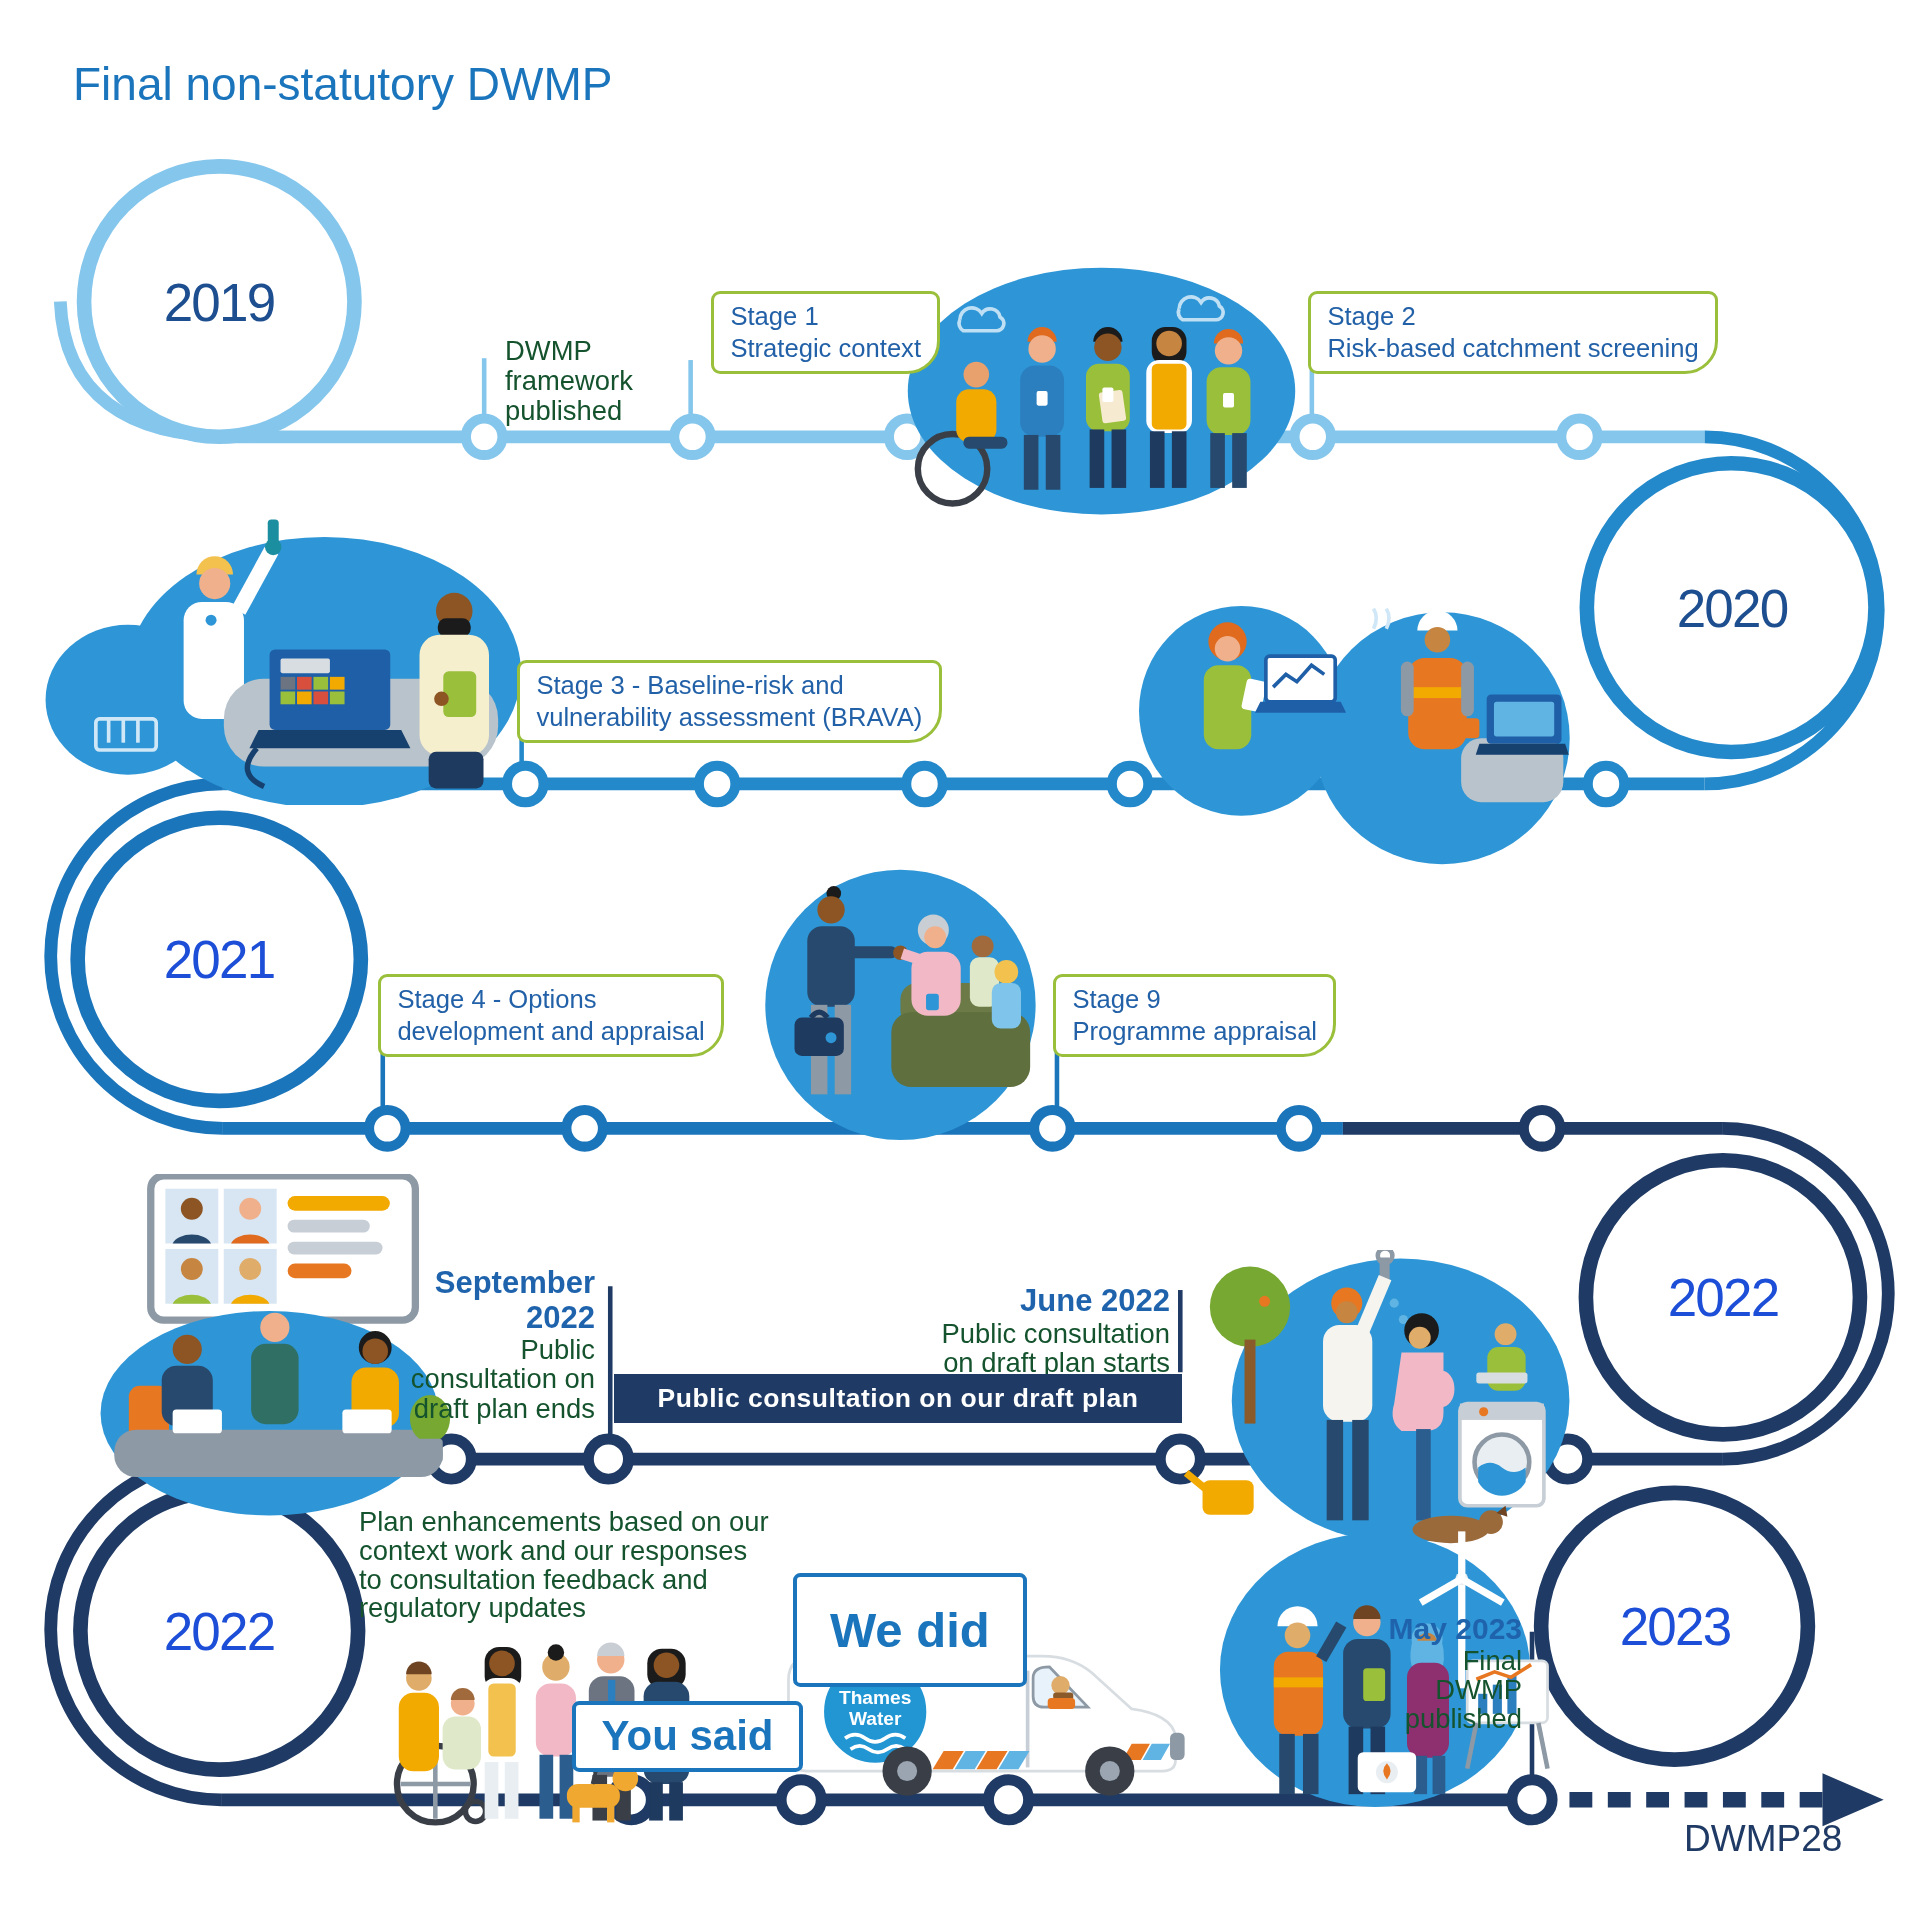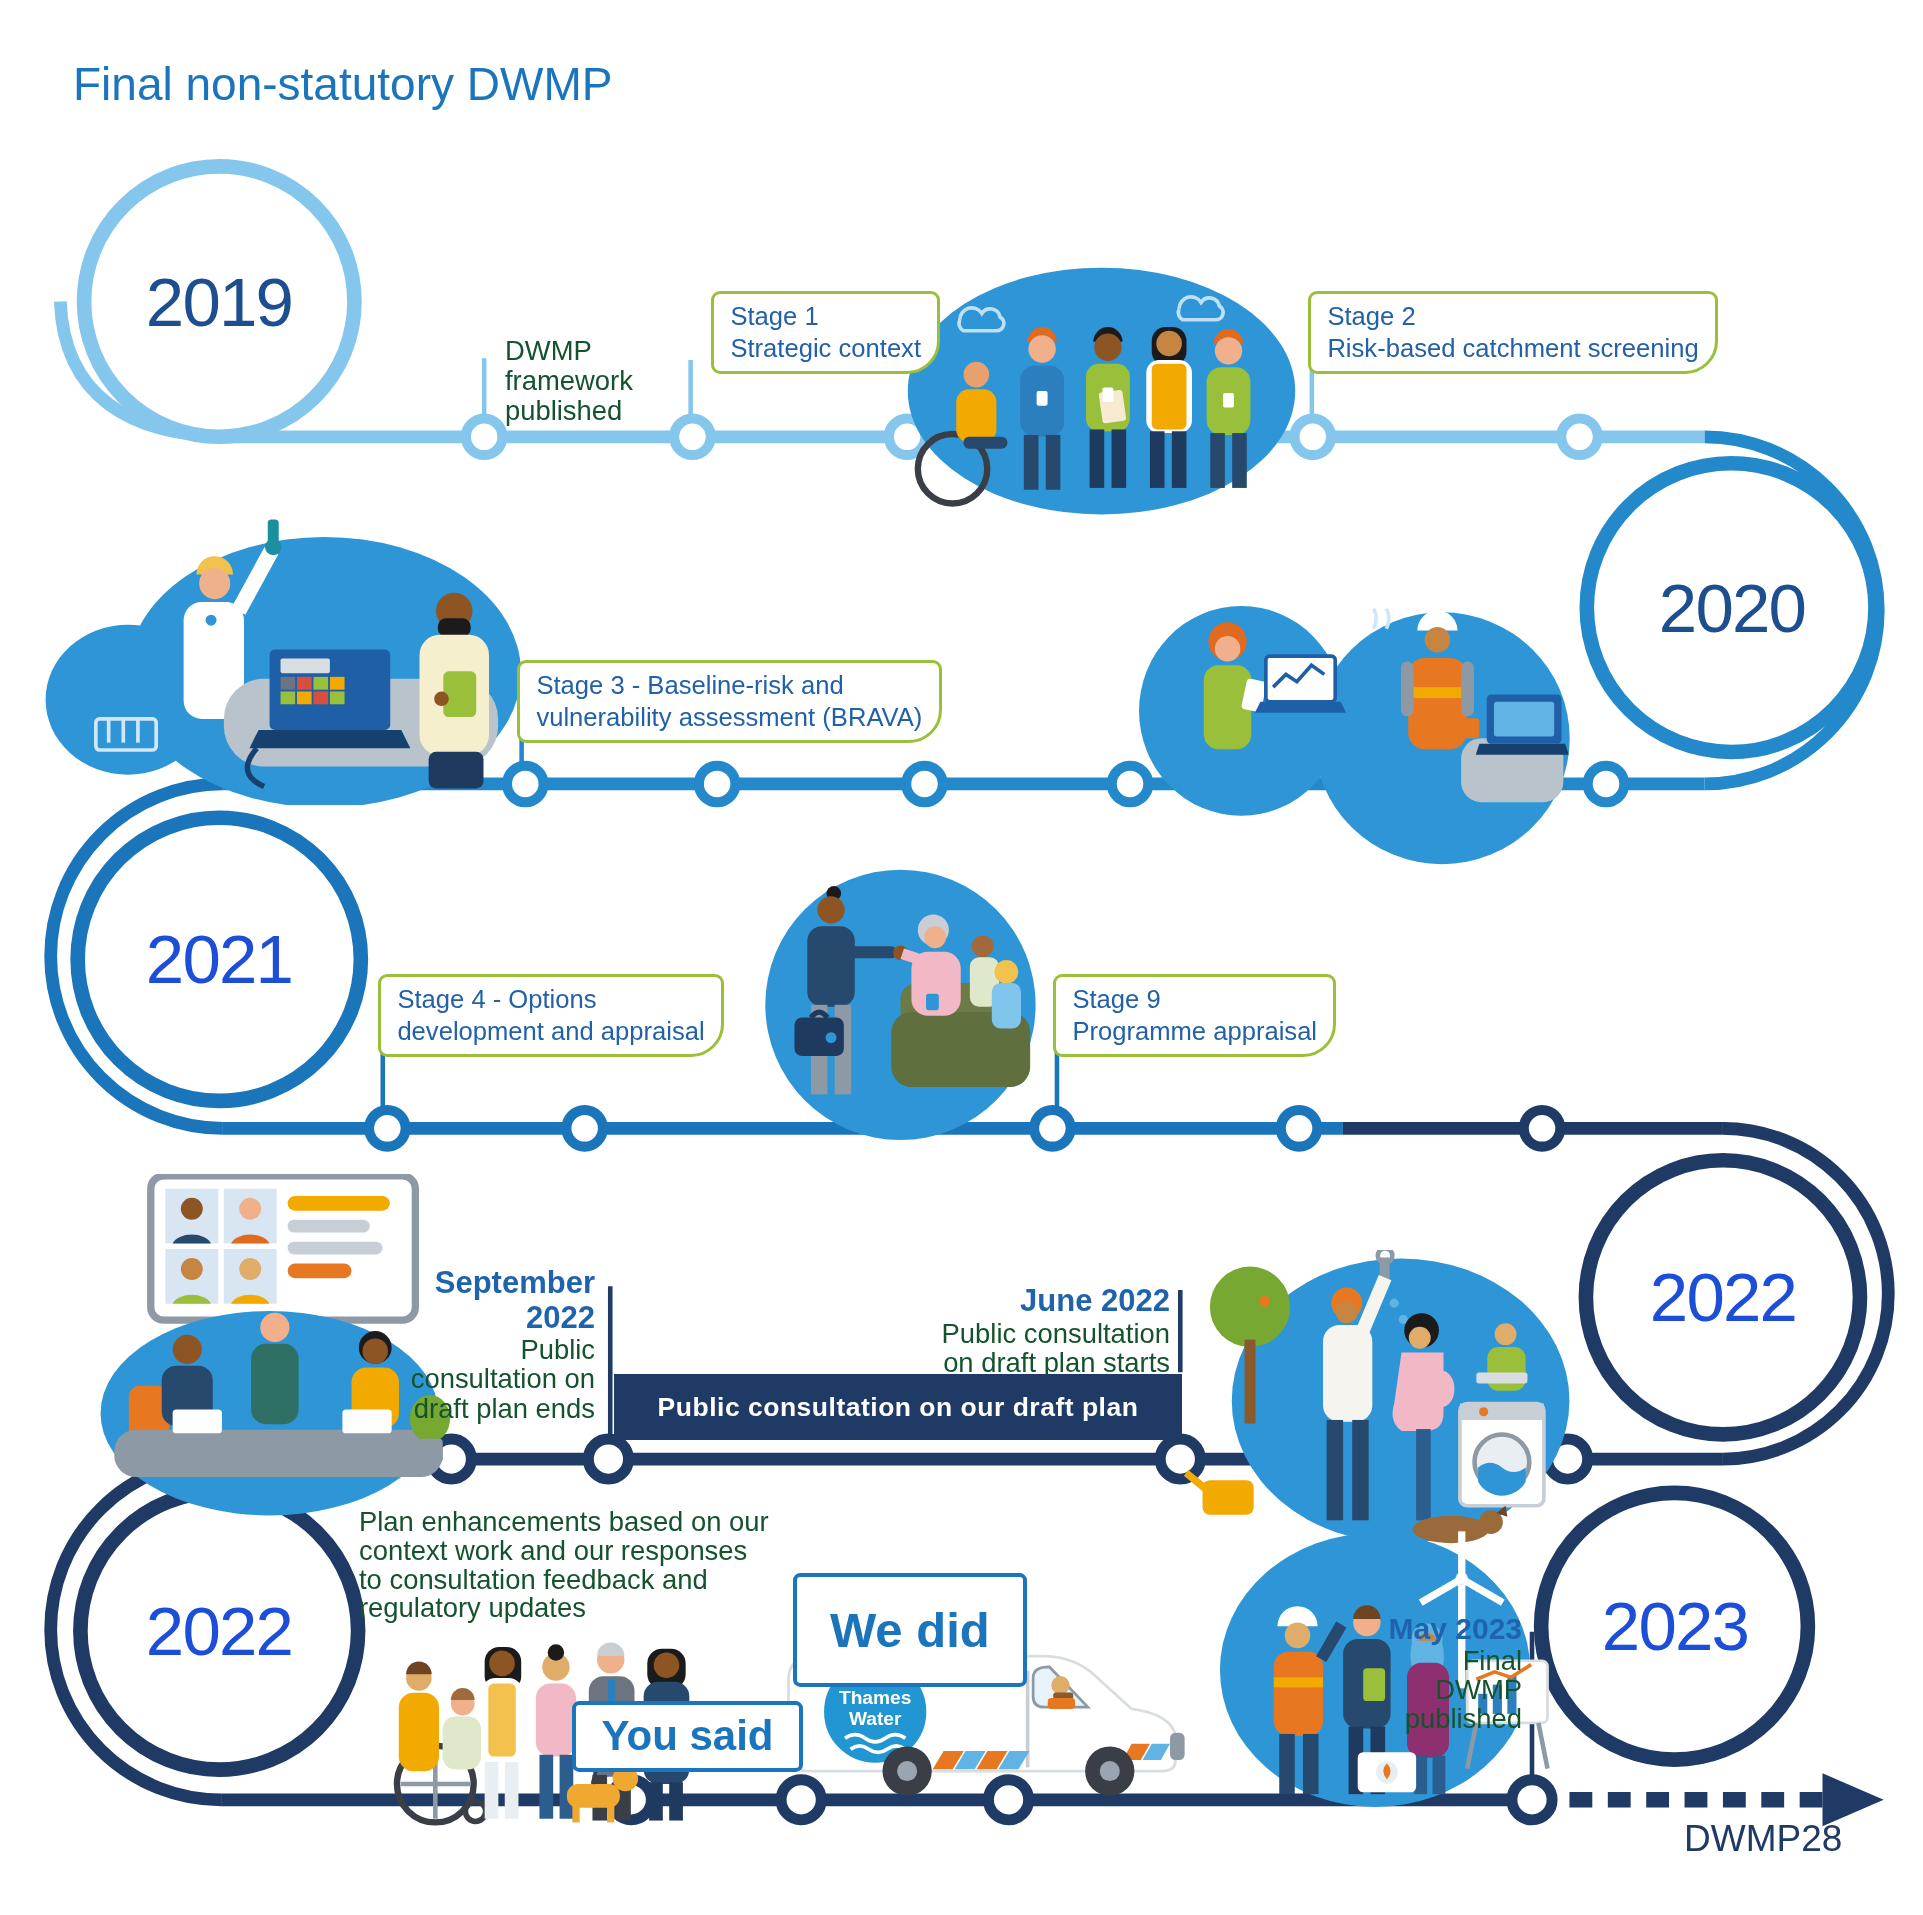--- a/index.html
+++ b/index.html
@@ -3,21 +3,21 @@
 <meta charset="utf-8">
 <style>
   html,body{margin:0;padding:0;background:#fff;}
   #canvas{position:relative;width:1923px;height:1915px;background:#fff;overflow:hidden;
           font-family:"Liberation Sans",sans-serif;}
   #timeline-svg{position:absolute;left:0;top:0;z-index:1;}
   .illo{position:absolute;z-index:2;}
   .txt{position:absolute;z-index:3;}
   .page-title{font-size:46px;font-weight:400;color:#1b75bc;letter-spacing:0;}
   .year{position:absolute;z-index:3;transform:translate(-50%,-50%);
-        font-size:69px;font-weight:400;letter-spacing:-1.8px;}
+        font-size:53px;font-weight:400;letter-spacing:-1.8px;}
   .year-dark{color:#1d4e8f;}
   .year-blue{color:#1d4ed8;text-align:center;}
   .stage-box{position:absolute;z-index:3;background:#fff;border:3.7px solid #9abf3b;
              border-radius:9.1px 9.1px 33px 9.1px;padding:7.3px 16.4px;color:#2261a8;
              font-size:25.6px;line-height:1.22;white-space:nowrap;}
   .grey{color:#14532d;font-size:27.4px;line-height:1.06;}
   .date-blue{color:#1f63ad;font-weight:700;font-size:31px;line-height:1.12;}
   .r-align{text-align:right;}
   .banner{position:absolute;z-index:3;background:#1f3a64;color:#ffffff;font-size:26.5px;
           font-weight:600;display:flex;align-items:center;justify-content:center;
@@ -489,21 +489,21 @@
     <div class="grey">consultation on</div>
     <div class="grey">draft plan ends</div>
   </div>
 
   <div class="txt r-align" style="right:753px;top:1284px;">
     <div class="date-blue">June 2022</div>
     <div class="grey">Public consultation</div>
     <div class="grey">on draft plan starts</div>
   </div>
 
-  <div class="banner" style="left:614px;top:1374px;width:568px;height:66px;">Public consultation on our draft plan</div>
+  <div class="banner" style="left:614px;top:1374px;width:568px;height:49px;">Public consultation on our draft plan</div>
 
   <div class="txt grey" style="left:359px;top:1508px;line-height:1.05;">
     <div>Plan enhancements based on our</div>
     <div>context work and our responses</div>
     <div>to consultation feedback and</div>
     <div>regulatory updates</div>
   </div>
 
   <div class="quote-box we-did" style="left:793px;top:1573px;">We did</div>
   <div class="quote-box you-said" style="left:572px;top:1701px;">You said</div>

